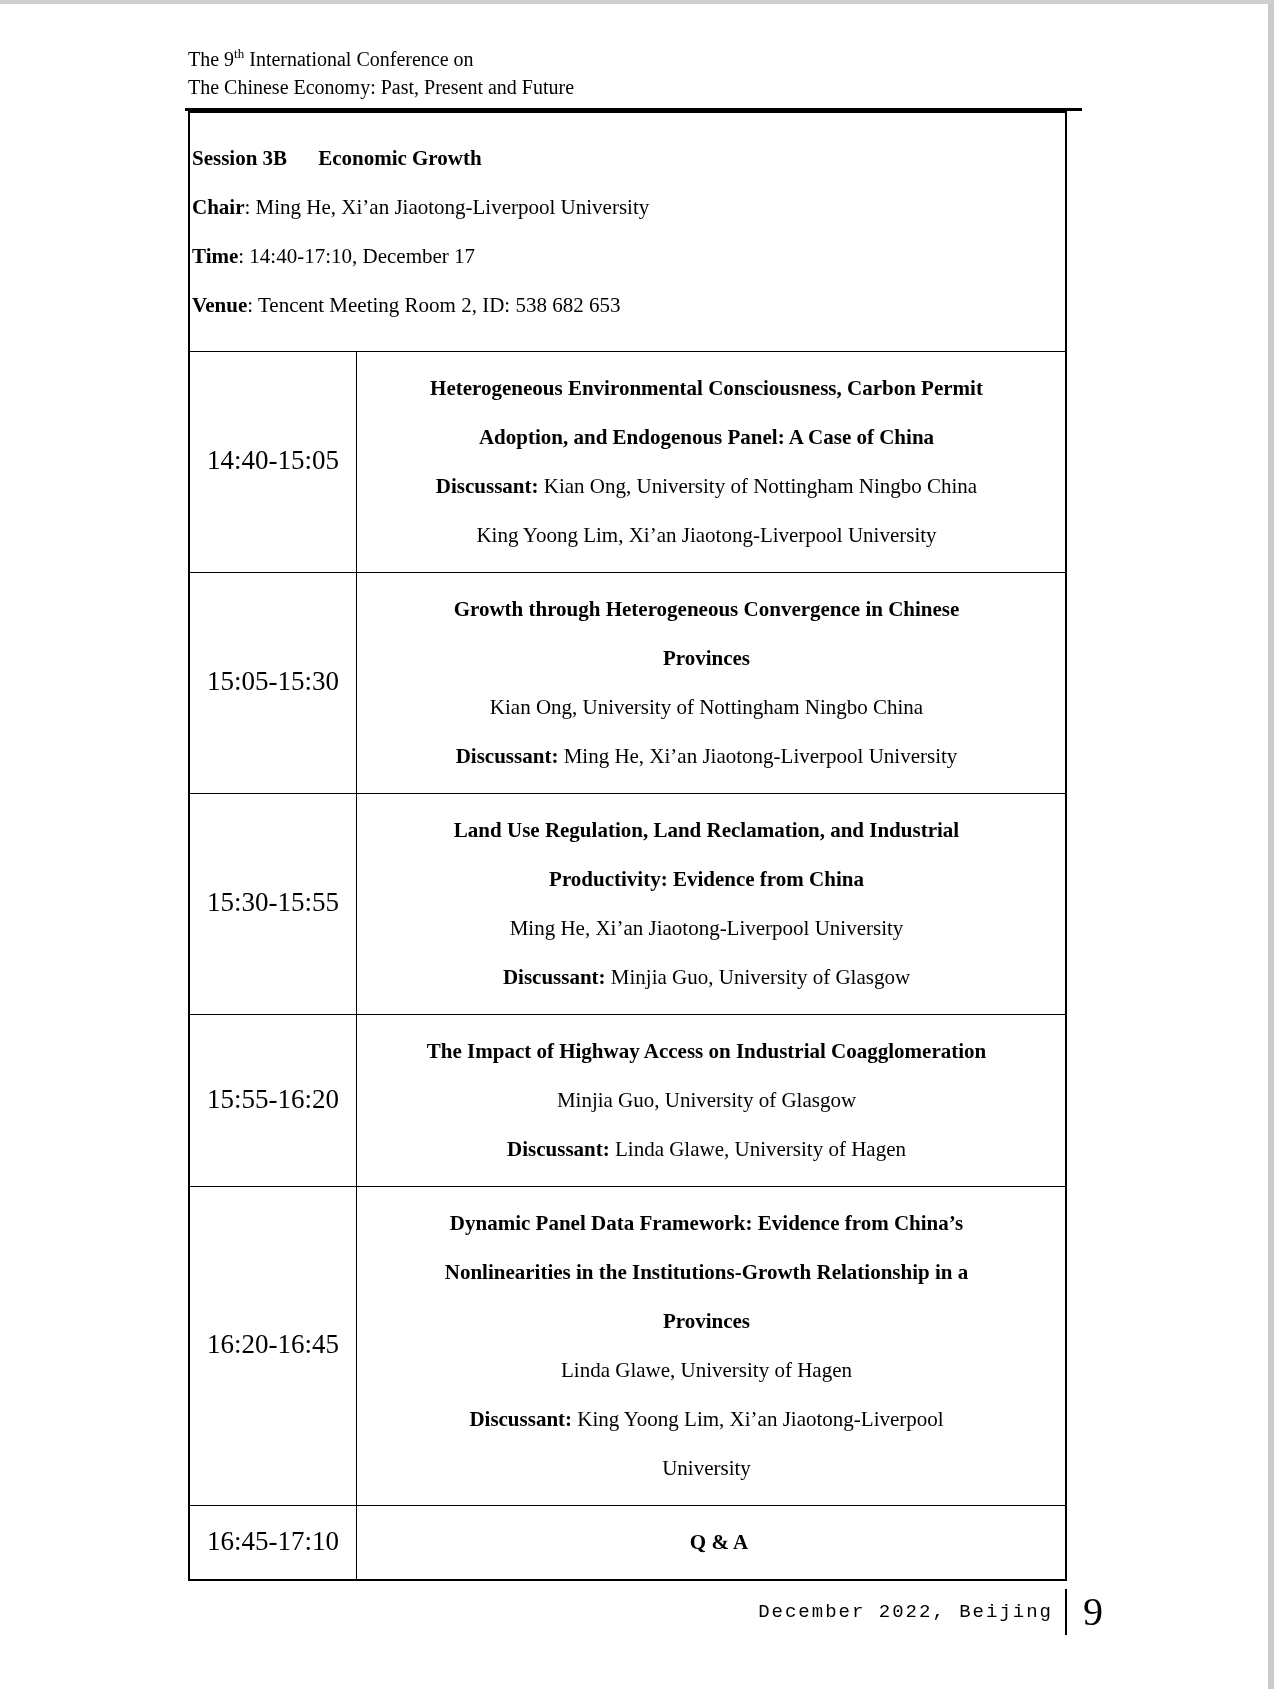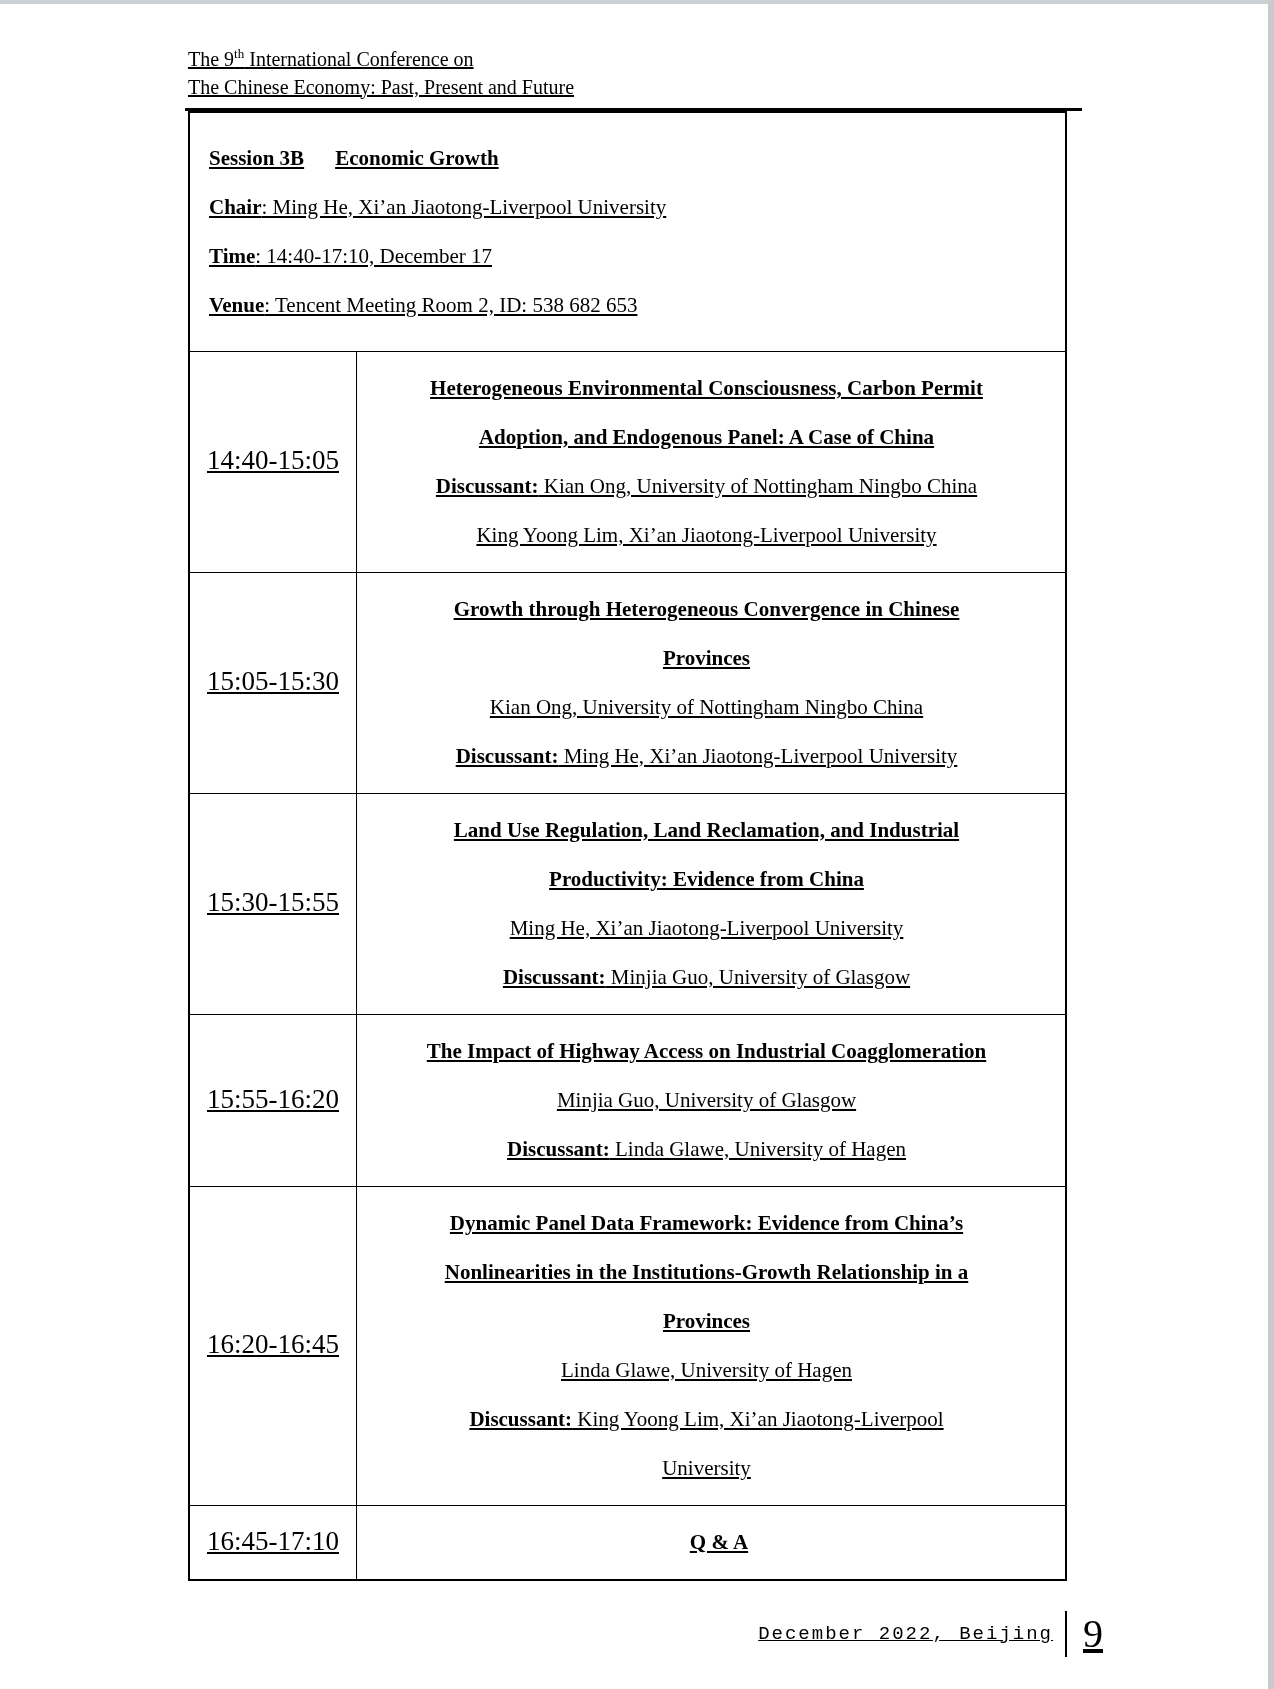--- a/index.html
+++ b/index.html
@@ -11,40 +11,39 @@
     background: #ffffff;
     border-top: 4px solid #cdd0d2;
     border-right: 6px solid #c8cbce;
     overflow: hidden;
     font-family: "Liberation Serif", serif;
     color: #000;
   }
   .page {
     padding-left: 188px;
     padding-top: 36px;
-    text-decoration: underline;
   }
   
   .running-head { font-size: 20px; line-height: 28px; }
   .running-head sup { font-size: 13px; }
   .head-rule {
     width: 897px;
     height: 3px;
     background: #000;
     margin-left: -3px;
     margin-top: 7px;
   }
   
   .session-table {
     width: 879px;
     border: 2px solid #000;
     margin-top: 0px;
   }
   .session-head {
-    padding: 21px 20px 21px 19px;
+    padding: 21px 20px 21px 2px;
     border-bottom: 1.5px solid #000;
   }
   .session-head .line { font-size: 21px; line-height: 49px; white-space: nowrap; }
   .session-title-gap { display: inline-block; width: 31px; }
   b, .bold { font-weight: bold; }
   .srow { display: flex; border-bottom: 1.5px solid #000; }
   .srow:last-child { border-bottom: none; gap: 25px; }
   .cell-time {
     flex: 0 0 167px;
     border-right: 1.5px solid #000;
@@ -56,21 +55,21 @@
   }
   .cell-content {
     flex: 1 1 auto;
     padding: 12px 24px 12px 15px;
     text-align: center;
   }
   .cell-content .line { font-size: 21px; line-height: 49px; white-space: nowrap; }
   .cell-content .title { font-weight: bold; }
   
   .page-footer {
-    margin-top: 30px;
+    margin-top: 8px;
     width: 915px;
     display: flex;
     justify-content: flex-end;
     align-items: center;
   }
   .footer-date {
     font-family: "Liberation Mono", "DejaVu Sans Mono", monospace;
     font-size: 19px;
     letter-spacing: 2px;
     white-space: nowrap;

